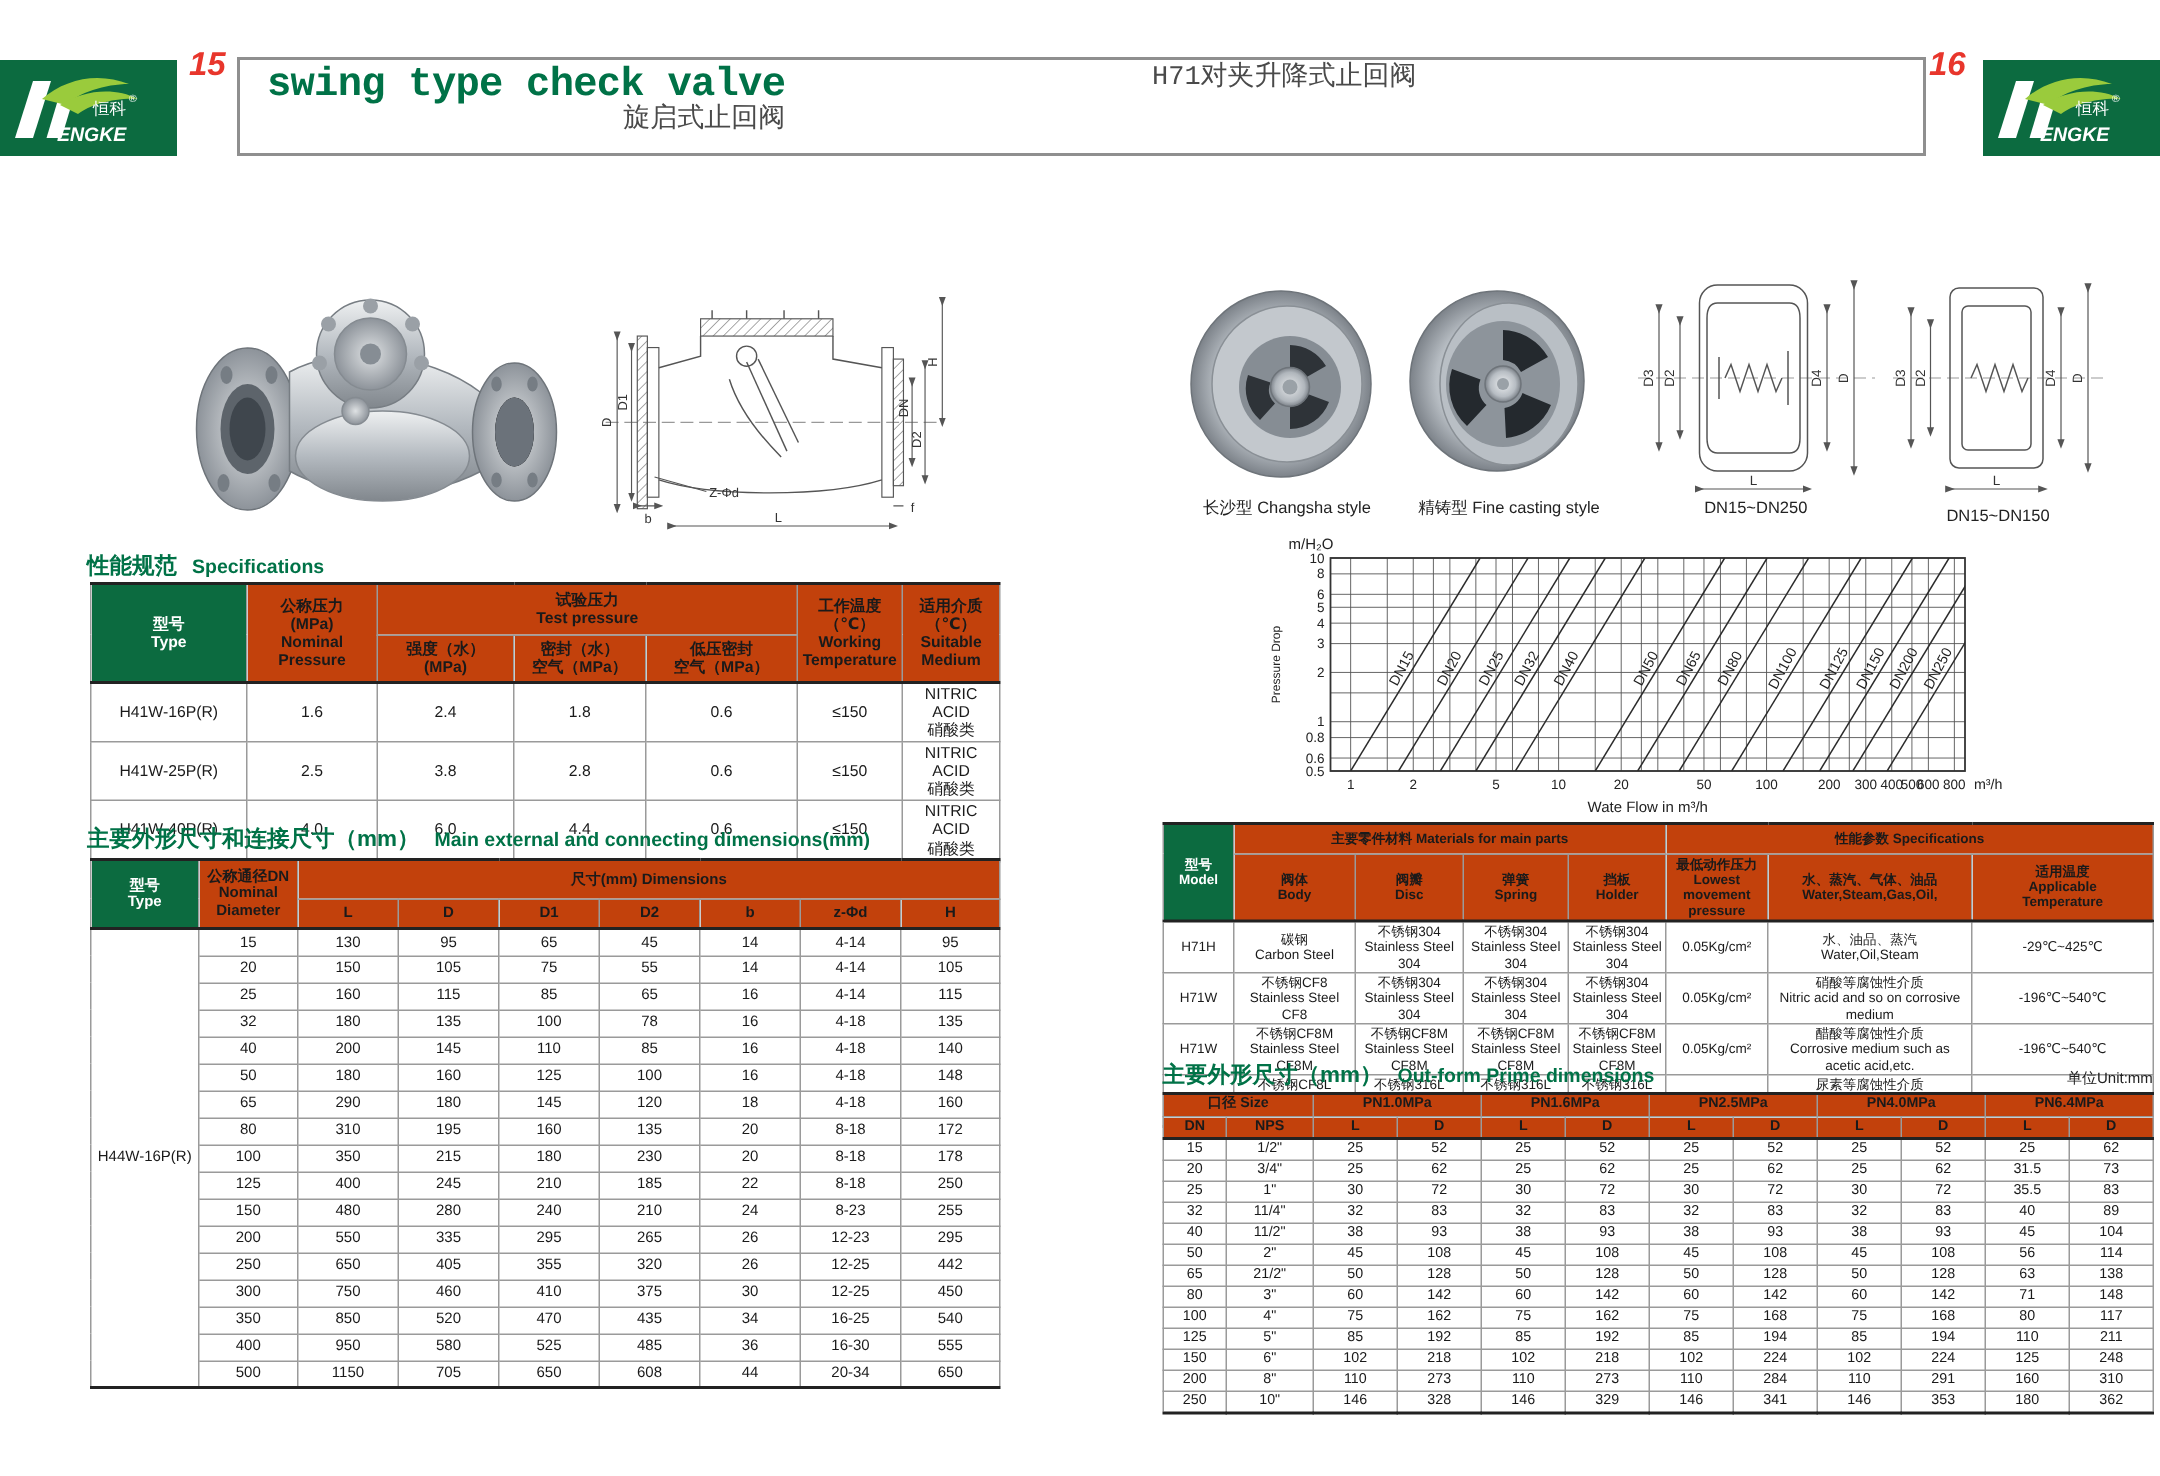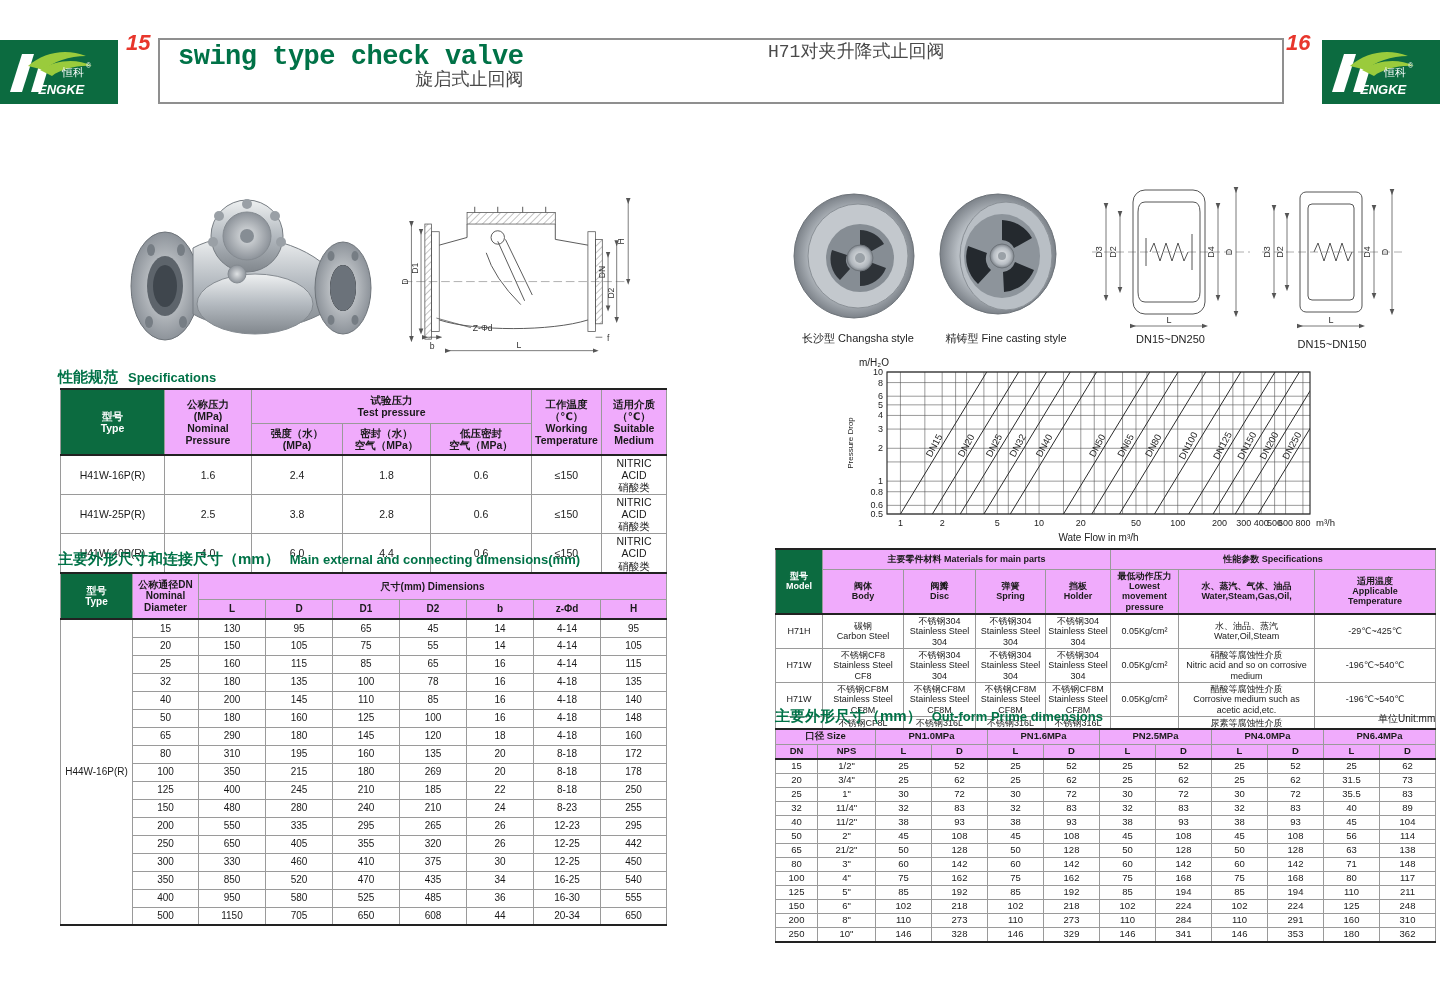--- a/index.html
+++ b/index.html
@@ -20,21 +20,21 @@
   .title-cn{font-size:18px;color:#4a4a4a;line-height:1.1;text-align:right;}
   
   .sec{position:absolute;color:#007247;font-weight:bold;white-space:nowrap;}
   .sec .cn{font-size:15px;}
   .sec .en{font-size:13px;margin-left:10px;}
   .unit-note{position:absolute;font-size:10px;color:#222;}
   
   .tbl{position:absolute;border-collapse:collapse;table-layout:fixed;background:#fff;
        border-top:2px solid #222;border-bottom:2px solid #222;}
   .tbl th,.tbl td{border:1px solid #9a9a9a;text-align:center;vertical-align:middle;padding:1px 2px;overflow:hidden;line-height:1.15;}
-  .tbl thead th{background:#f0abfc;font-weight:bold;}
+  .tbl thead th{background:#c2410c;font-weight:bold;}
   .tbl thead{border-bottom:2px solid #222;}
   .tbl .dkg{background:#0c6b40;color:#fff;}
   .t-spec{left:60px;top:388px;width:606px;font-size:10.5px;}
   .t-spec thead tr:first-child{height:34px}.t-spec thead tr:last-child{height:32px}.t-spec tbody tr{height:27px}
   .t-dim{left:60px;top:572px;width:606px;font-size:10px;}
   .t-dim thead tr:first-child{height:26px}.t-dim thead tr:last-child{height:20px}.t-dim tbody tr{height:18px}
   .t-mat{left:775px;top:548px;width:660px;font-size:9px;}
   .t-mat thead th{font-size:9px;}
   .t-mat thead tr:first-child{height:20px}.t-mat thead tr:last-child{height:36px}.t-mat tbody tr{height:25px}
   .t-out{left:775px;top:728px;width:660px;font-size:9.5px;}
@@ -342,21 +342,21 @@
           <td>135</td>
           <td>20</td>
           <td>8-18</td>
           <td>172</td>
         </tr>
         <tr>
           <td>100</td>
           <td>350</td>
           <td>215</td>
           <td>180</td>
-          <td>269</td>
+          <td>230</td>
           <td>20</td>
           <td>8-18</td>
           <td>178</td>
         </tr>
         <tr>
           <td>125</td>
           <td>400</td>
           <td>245</td>
           <td>210</td>
           <td>185</td>
@@ -389,21 +389,21 @@
           <td>650</td>
           <td>405</td>
           <td>355</td>
           <td>320</td>
           <td>26</td>
           <td>12-25</td>
           <td>442</td>
         </tr>
         <tr>
           <td>300</td>
-          <td>330</td>
+          <td>750</td>
           <td>460</td>
           <td>410</td>
           <td>375</td>
           <td>30</td>
           <td>12-25</td>
           <td>450</td>
         </tr>
         <tr>
           <td>350</td>
           <td>850</td>

